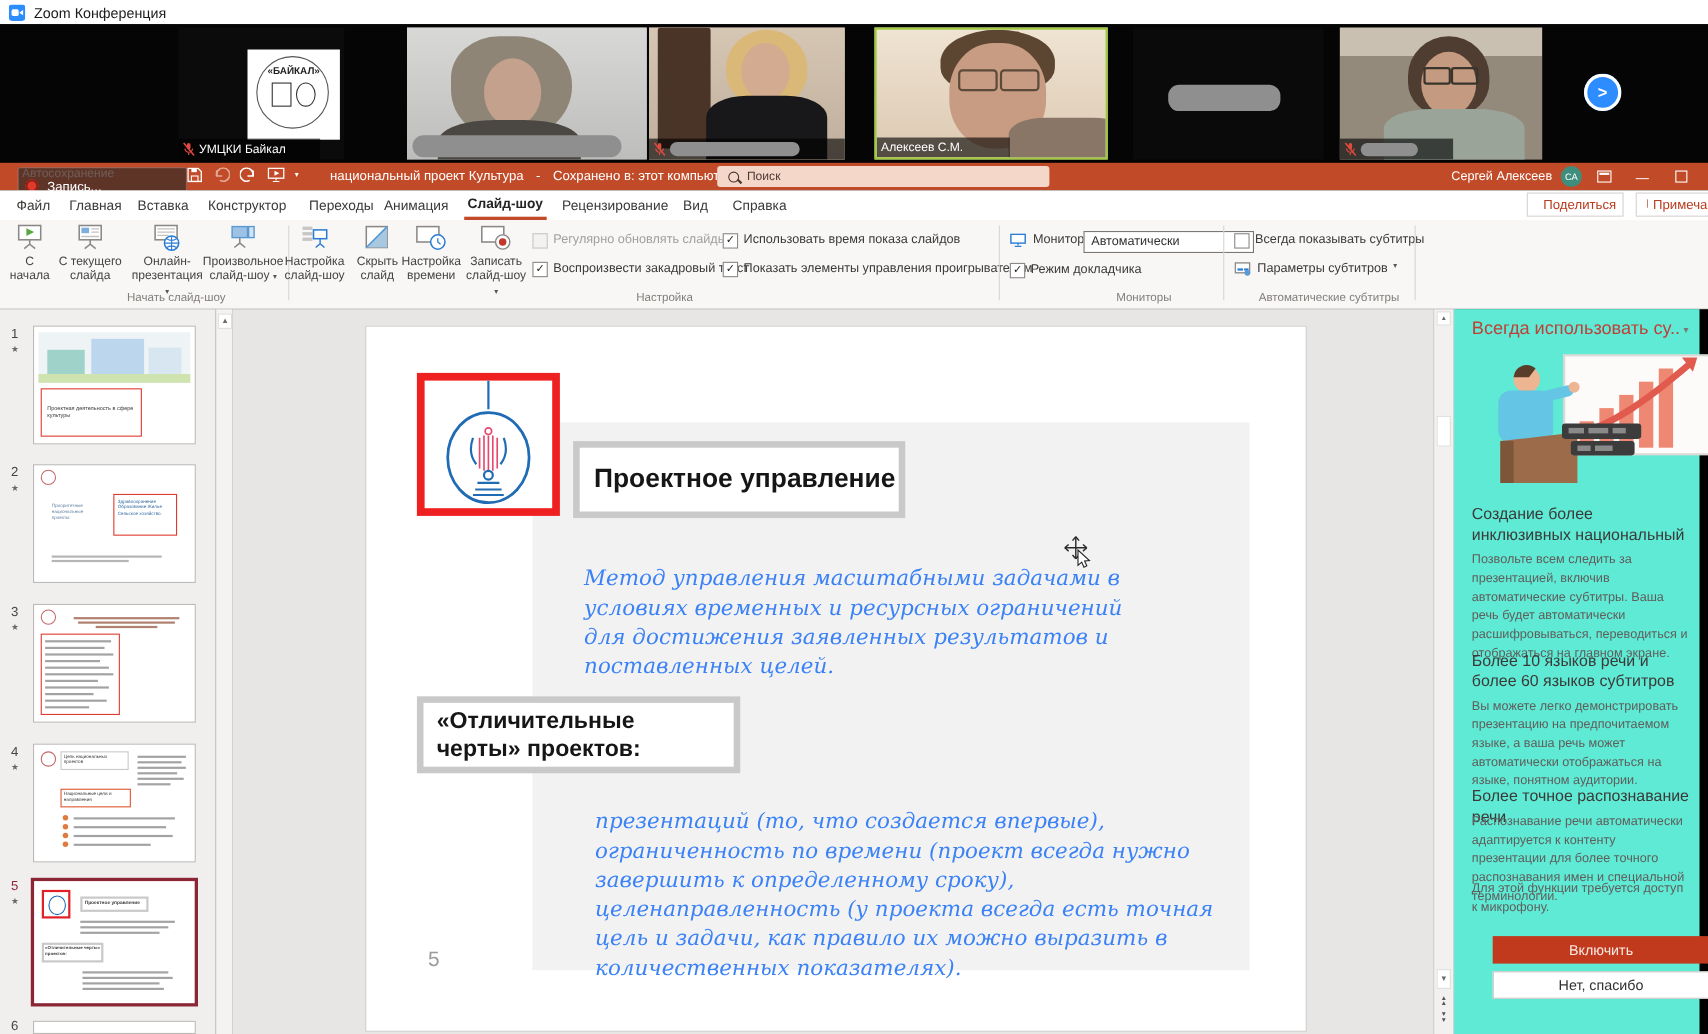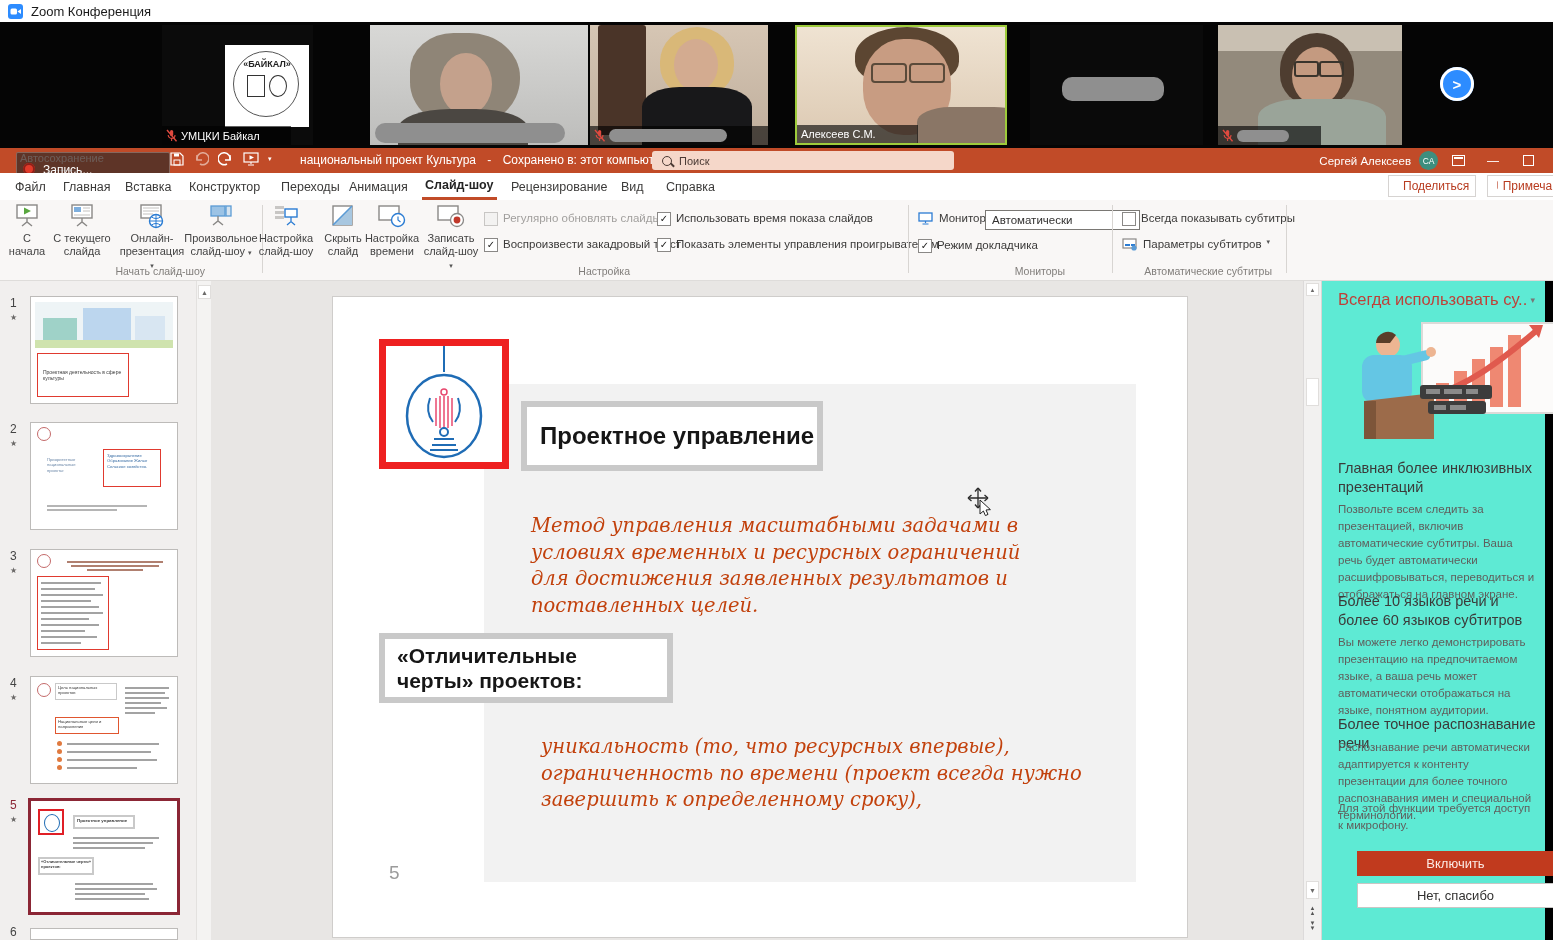--- a/index.html
+++ b/index.html
@@ -73,21 +73,21 @@
   .tinytxt{position:absolute;font-size:5px;line-height:1.25;color:#3a3a3a;}
   .pscroll{left:196px;top:281px;width:15px;height:659px;background:#f4f3f2;border-left:1px solid #e3e1df;box-sizing:border-box;}
   .sbtn{position:absolute;background:#fff;border:1px solid #e0dedc;color:#6b6a69;text-align:center;box-sizing:border-box;}
 
   .editor{left:211px;top:281px;width:1092px;height:659px;background:#e8e6e4;}
   .slide{position:absolute;left:121px;top:15px;width:856px;height:642px;background:#fff;border:1px solid #cfcdcb;box-sizing:border-box;}
   .graypanel{position:absolute;left:151px;top:87px;width:652px;height:498px;background:#f2f2f2;}
   .logobox{position:absolute;left:46px;top:42px;width:130px;height:130px;background:#fff;border:7px solid #ee2020;box-sizing:border-box;}
   .titlebox{position:absolute;left:188px;top:104px;width:302px;height:70px;border:6px solid #c9c9c9;background:#fff;box-sizing:border-box;display:flex;align-items:center;}
   .titlebox div{font-size:24px;font-weight:bold;color:#161616;padding-left:13px;}
-  .serif{position:absolute;font-family:"DejaVu Serif",serif;font-style:italic;font-size:19.5px;color:#c2410c;line-height:1.36;}
+  .serif{position:absolute;font-family:"DejaVu Serif",serif;font-style:italic;font-size:19.5px;color:#3b82f6;line-height:1.36;}
   .featbox{position:absolute;left:46px;top:336px;width:294px;height:70px;border:6px solid #c9c9c9;background:#fff;box-sizing:border-box;display:flex;align-items:center;}
   .featbox div{font-size:21px;font-weight:bold;color:#161616;line-height:1.2;padding-left:12px;width:250px;}
   .pagenum{position:absolute;left:56px;top:565px;font-size:19px;color:#9b9b9b;font-family:"Liberation Sans",sans-serif;}
 
   .escroll{left:1303px;top:281px;width:18px;height:659px;background:#f2f1f0;border-left:1px solid #dcdada;box-sizing:border-box;}
   .dblarr{position:absolute;left:2px;width:13px;text-align:center;color:#555;font-size:6px;line-height:5px;cursor:pointer;}
 
   
   .rpane{left:1321px;top:281px;width:224px;height:659px;background:#5eead4;border-left:1px solid #d8d6d4;box-sizing:border-box;}
   .rtitle{position:absolute;left:16px;top:9px;font-size:16.5px;color:#bf4038;}
@@ -523,22 +523,23 @@
         </svg>
       </div>
       <div class="titlebox">
         <div>Проектное управление</div>
       </div>
       <div class="serif" style="left:198px;top:216px;width:520px;">Метод управления масштабными задачами в условиях временных и ресурсных ограничений для достижения заявленных результатов и поставленных целей.</div>
       <div class="featbox">
         <div>«Отличительные черты» проектов:</div>
       </div>
       <div class="serif" style="left:208px;top:437px;width:562px;">
-        <div>уникальность (то, что ресурсных впервые),</div>
+        <div>презентаций (то, что создается впервые),</div>
         <div>ограниченность по времени (проект всегда нужно завершить к определенному сроку),</div>
+        <div>целенаправленность (у проекта всегда есть точная цель и задачи, как правило их можно выразить в количественных показателях).</div>
       </div>
       <div class="pagenum">5</div>
     </div>
   </div>
 
   <svg class="abs" style="left:966px;top:486px;" width="30" height="32">
     <g stroke="#2a2a2a" stroke-width="1.3" fill="none">
       <path d="M12 2 v20 M2 12 h20"></path>
       <path d="M12 2 l-3 3.5 M12 2 l3 3.5 M12 22 l-3 -3.5 M12 22 l3 -3.5"></path>
       <path d="M2 12 l3.5 -3 M2 12 l3.5 3 M22 12 l-3.5 -3 M22 12 l-3.5 3"></path>
@@ -580,21 +581,21 @@
       <polygon points="28,80 98,72 98,118 28,118" fill="#9c6b4a"></polygon>
       <polygon points="28,80 40,80 40,118 28,118" fill="#7d5539"></polygon>
       <rect x="84" y="64" width="72" height="14" rx="3" fill="#3c3c3c"></rect>
       <rect x="90" y="68" width="14" height="5" fill="#8a8a8a"></rect>
         <rect x="108" y="68" width="18" height="5" fill="#8a8a8a"></rect>
         <rect x="130" y="68" width="12" height="5" fill="#8a8a8a"></rect>
       <rect x="92" y="80" width="58" height="13" rx="3" fill="#3c3c3c"></rect>
       <rect x="98" y="84" width="12" height="5" fill="#8a8a8a"></rect>
         <rect x="114" y="84" width="16" height="5" fill="#8a8a8a"></rect>
     </svg>
-    <div class="rh" style="top:178px;">Главная более инклюзивных презентаций</div>
+    <div class="rh" style="top:178px;">Создание более инклюзивных национальный</div>
     <div class="rp" style="top:220px;">Позвольте всем следить за презентацией, включив автоматические субтитры. Ваша речь будет автоматически расшифровываться, переводиться и отображаться на главном экране.</div>
     <div class="rh" style="top:311px;">Более 10 языков речи и более 60 языков субтитров</div>
     <div class="rp" style="top:353px;">Вы можете легко демонстрировать презентацию на предпочитаемом языке, а ваша речь может автоматически отображаться на языке, понятном аудитории.</div>
     <div class="rh" style="top:434px;">Более точное распознавание речи</div>
     <div class="rp" style="top:458px;">Распознавание речи автоматически адаптируется к контенту презентации для более точного распознавания имен и специальной терминологии.</div>
     <div class="rp" style="top:519px;">Для этой функции требуется доступ к микрофону.</div>
     <div class="btn-enable">Включить</div>
     <div class="btn-decline">Нет, спасибо</div>
   </div>
 

